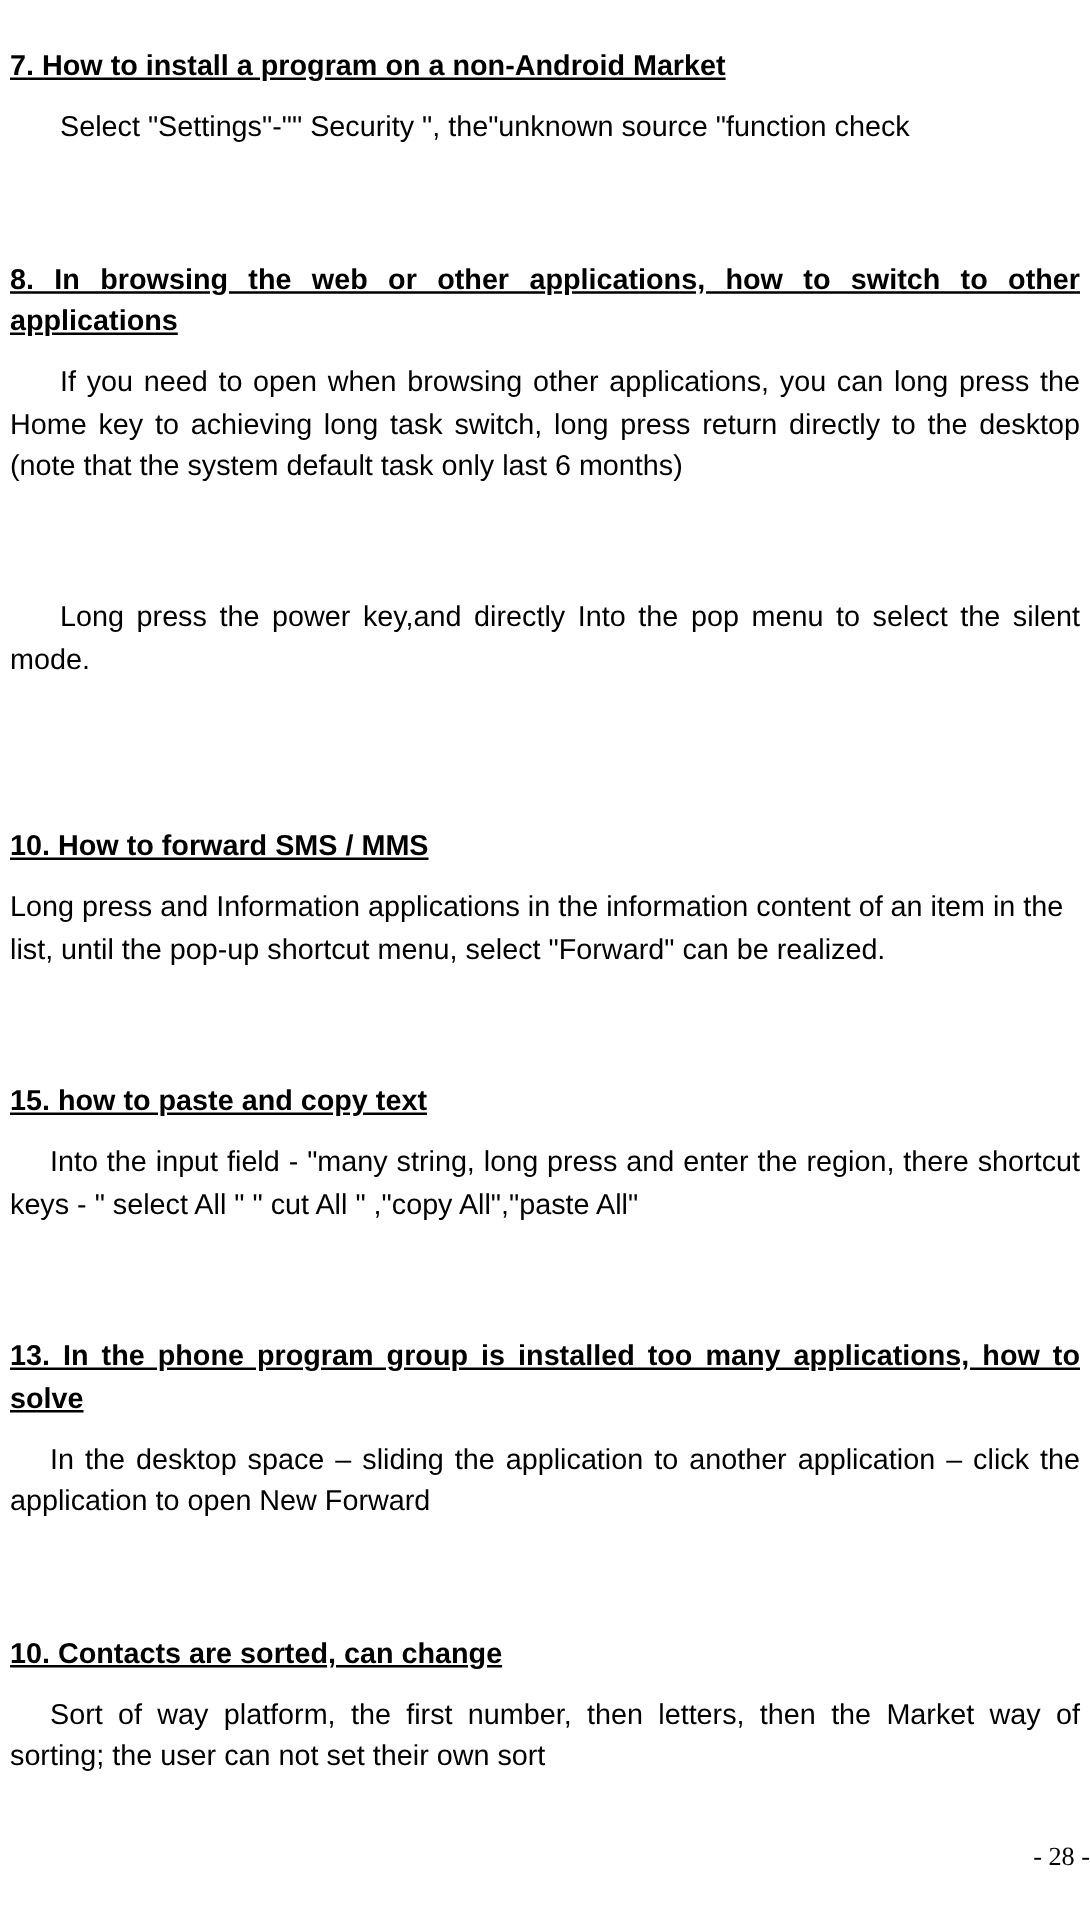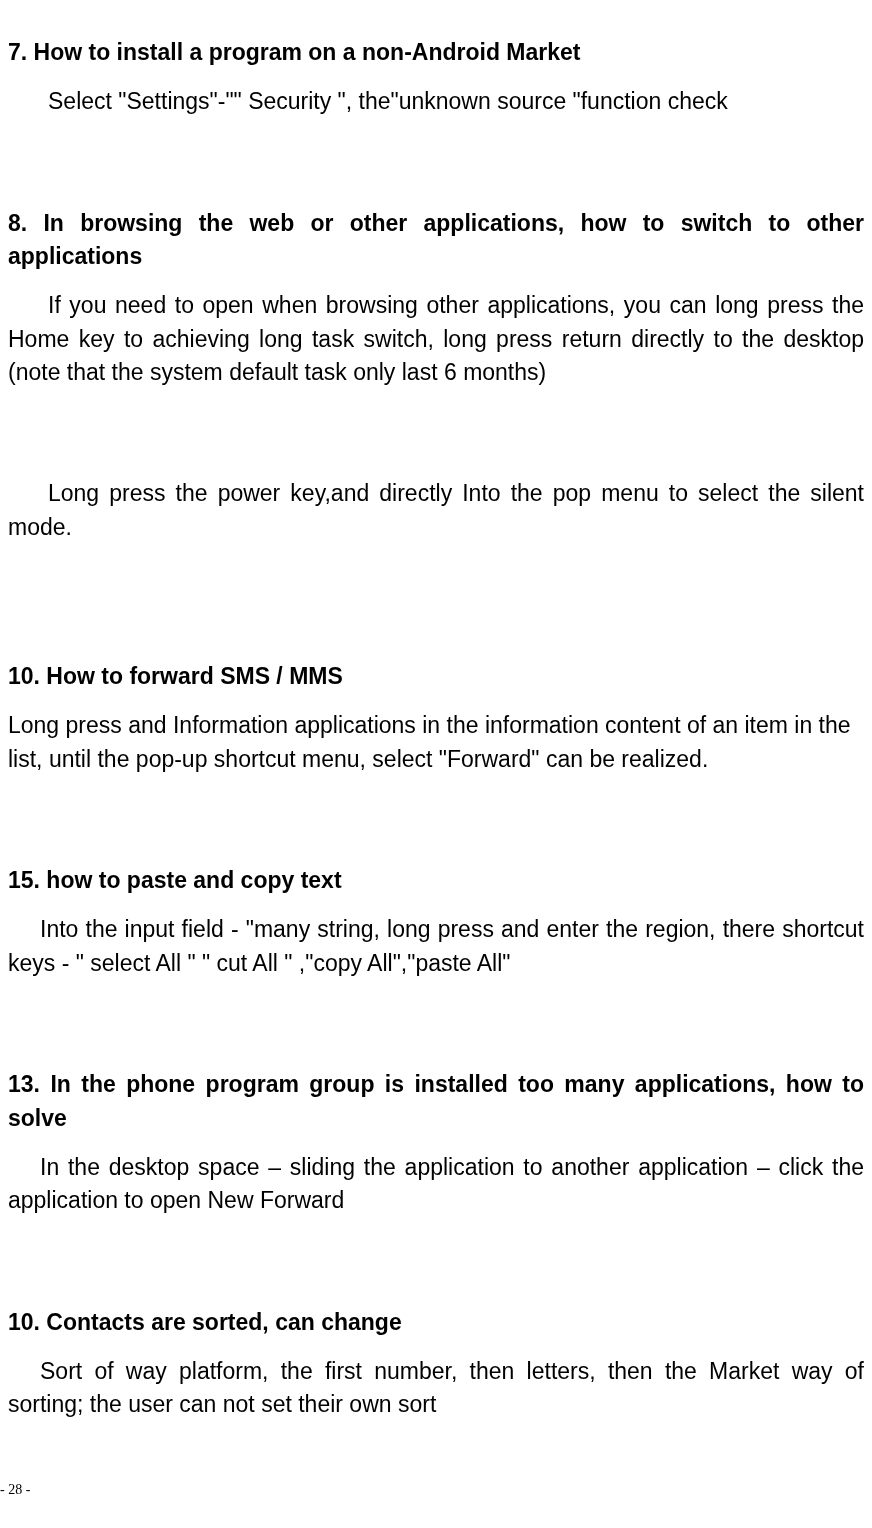--- a/index.html
+++ b/index.html
@@ -20,20 +20,21 @@
     .section {
       margin-bottom: 56px;
     }
     .section-large-gap {
       margin-bottom: 88px;
     }
     .heading {
       font-weight: bold;
       margin-bottom: 16px;
       line-height: 1.45;
+      text-decoration: underline;
     }
     .heading-justify {
       text-align: justify;
     }
     .body-text {
       line-height: 1.45;
     }
     .indent {
       text-indent: 40px;
     }
@@ -41,23 +42,23 @@
       text-indent: 32px;
     }
     .justify {
       text-align: justify;
     }
     .page-number {
       position: absolute;
       bottom: 30px;
       left: 0;
       right: 0;
-      text-align: left;
+      text-align: right;
       font-family: "Times New Roman", serif;
-      font-size: 14px;
+      font-size: 21px;
     }
   </style>
 </head>
 <body>
 
 <div class="section section-large-gap">
   <div class="heading">7. How to install a program on a non-Android Market</div>
   <div class="body-text indent">Select "Settings"-"" Security ", the"unknown source "function check</div>
 </div>
 

